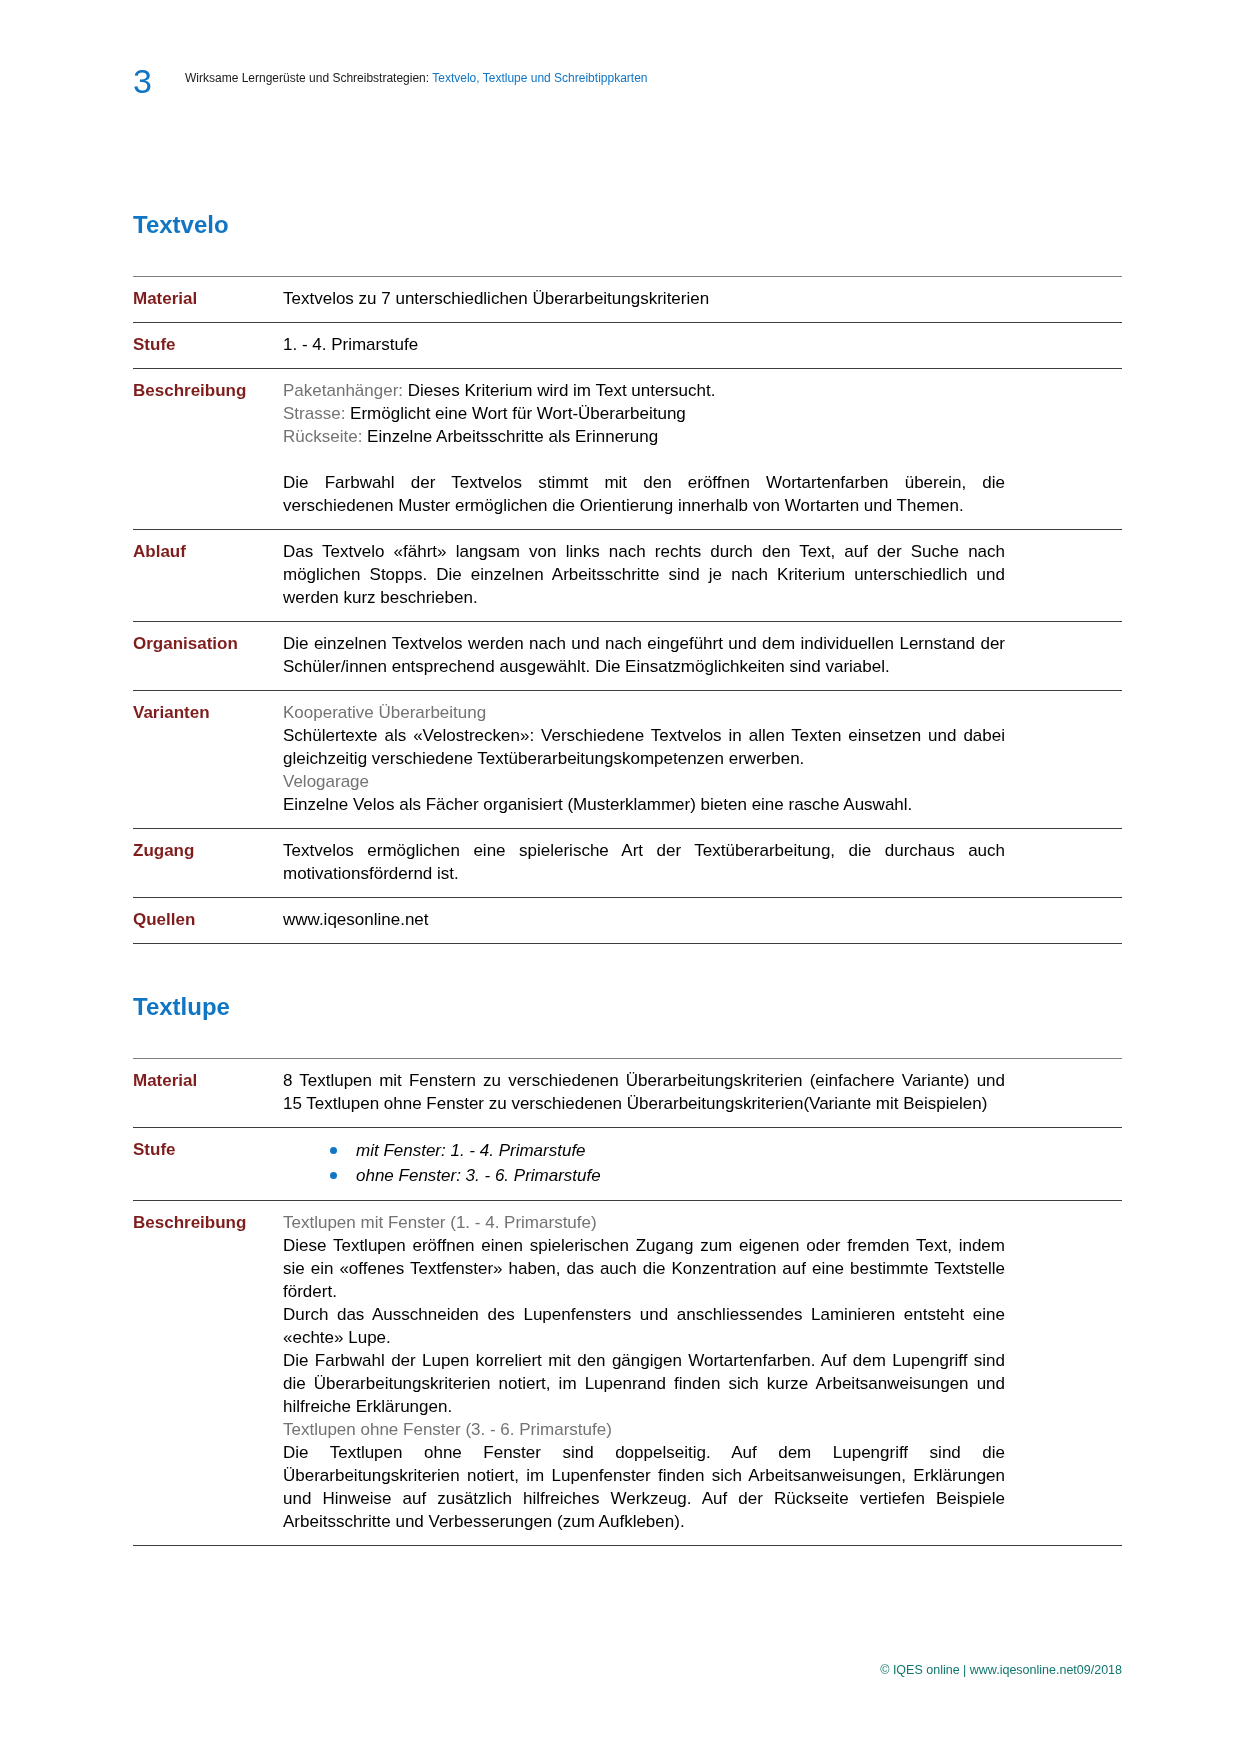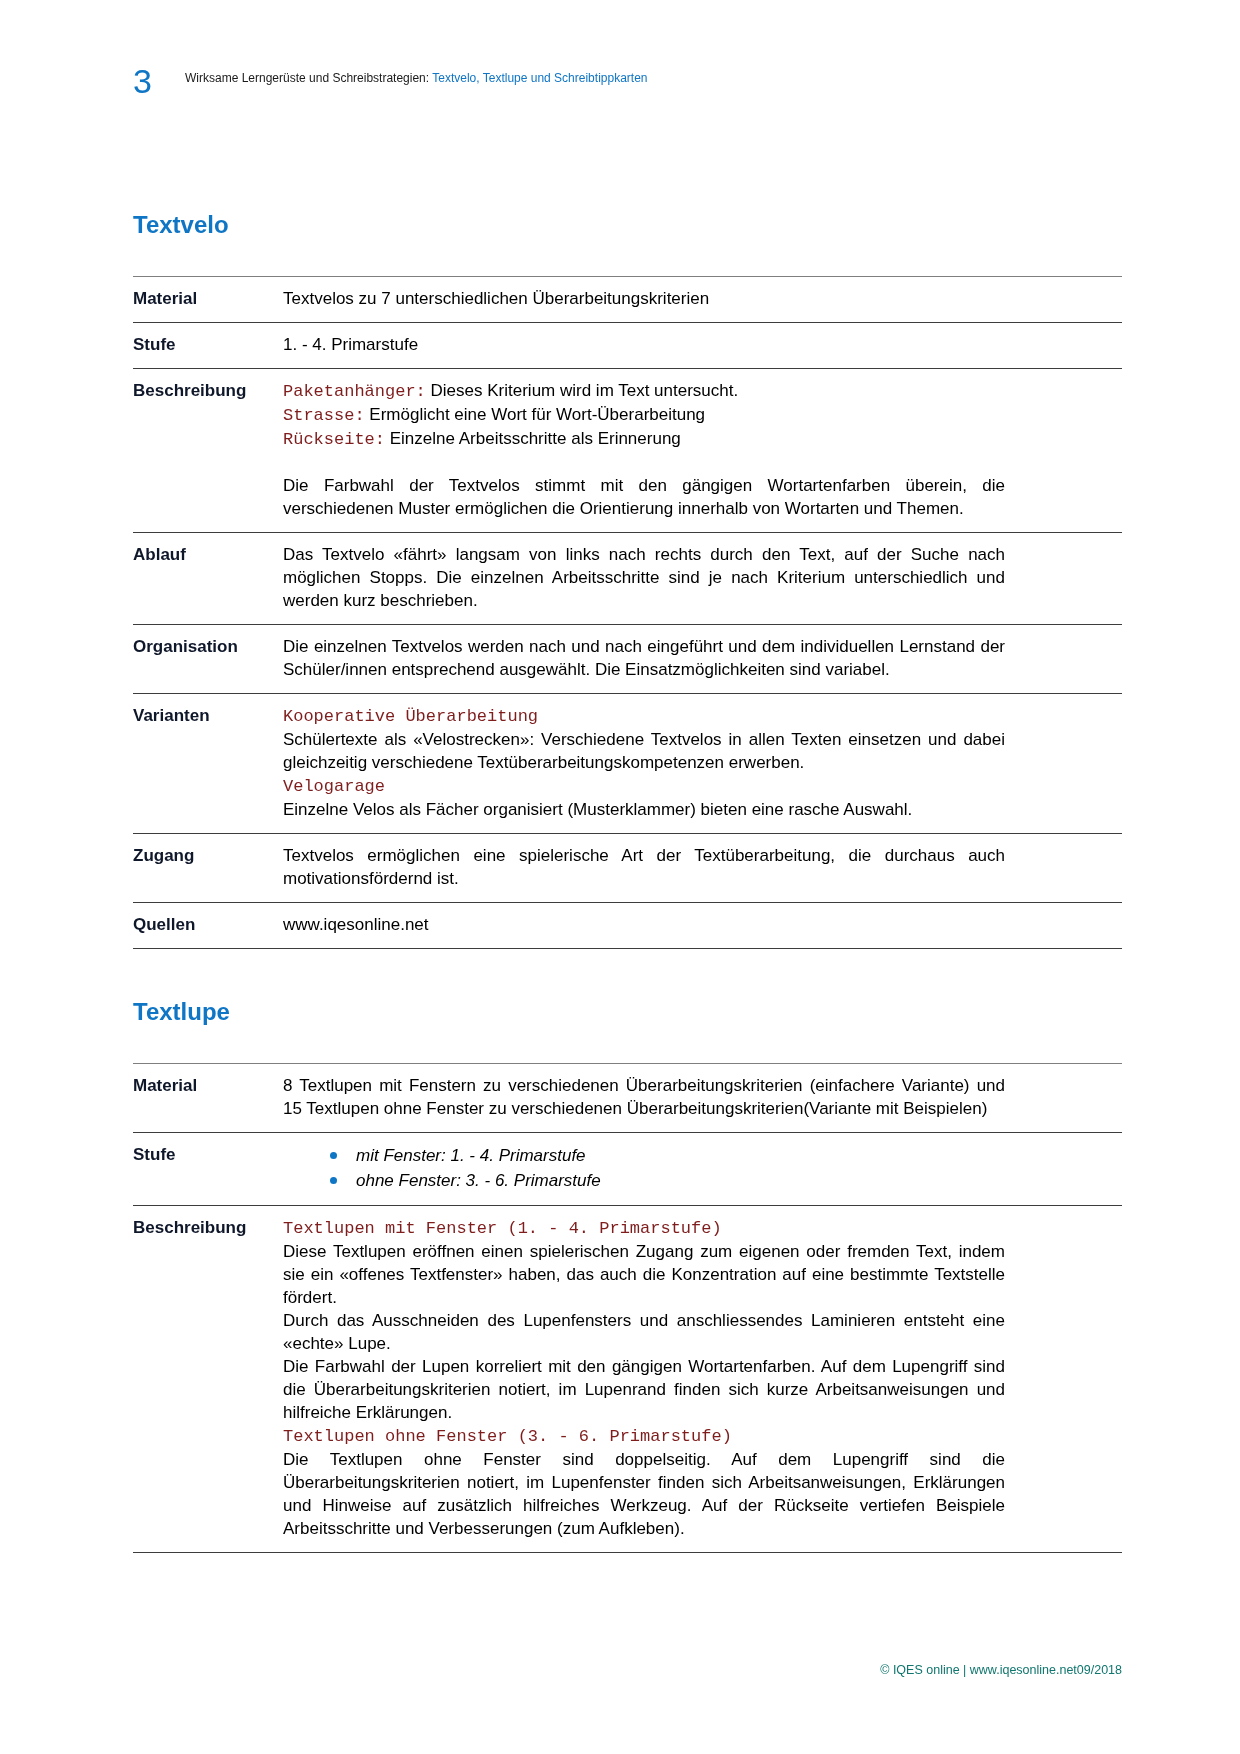--- a/index.html
+++ b/index.html
@@ -31,26 +31,26 @@
     margin:48px 0 36px 0;
     color:#0f75c5; font-size:24px; line-height:30px; font-weight:700;
   }
   section:first-child .section-title { margin-top:0; }
 
   
   .info-table { width:989px; border-top:1px solid #7f7f7f; }
   .info-row { display:flex; border-bottom:1.5px solid #3d3d3d; padding:10px 0 12px 0; }
   .cell-label {
     width:150px; flex:none;
-    color:#0f172a; font-weight:700; font-size:17px; line-height:23px;
+    color:#7f1d1d; font-weight:700; font-size:17px; line-height:23px;
   }
   .cell-content { width:722px; flex:none; font-size:17px; line-height:23px; }
   .cell-content p { margin:0; text-align:justify; hyphens:none; }
   .cell-content p.blank { height:23px; }
-  .seg-blue { color:#7f1d1d;font-family:Liberation Mono, monospace; }
+  .seg-blue { color:#737373; }
 
   
   ul.bullets { margin:0; padding:0; list-style:none;font-style:italic; }
   ul.bullets li { position:relative; padding-left:73px; line-height:25px; text-align:left; }
   ul.bullets li .dot {
     position:absolute; left:47px; top:9px;
     width:7px; height:7px; border-radius:50%;
     background:#0f75c5;
   }
 
@@ -87,21 +87,21 @@
                 <p><span class="">1. - 4. Primarstufe</span></p>
               </div>
             </div>
             <div class="info-row">
               <div class="cell-label">Beschreibung</div>
               <div class="cell-content">
                 <p><span class="seg-blue">Paketanhänger:</span><span class=""> Dieses Kriterium wird im Text untersucht.</span></p>
                 <p><span class="seg-blue">Strasse:</span><span class=""> Ermöglicht eine Wort für Wort-Überarbeitung</span></p>
                 <p><span class="seg-blue">Rückseite:</span><span class=""> Einzelne Arbeitsschritte als Erinnerung</span></p>
                 <p class="blank"></p>
-                <p><span class="">Die Farbwahl der Textvelos stimmt mit den gängigen Wortartenfarben überein, die verschiedenen Muster ermöglichen die Orientierung innerhalb von Wortarten und Themen.</span></p>
+                <p><span class="">Die Farbwahl der Textvelos stimmt mit den eröffnen Wortartenfarben überein, die verschiedenen Muster ermöglichen die Orientierung innerhalb von Wortarten und Themen.</span></p>
               </div>
             </div>
             <div class="info-row">
               <div class="cell-label">Ablauf</div>
               <div class="cell-content">
                 <p><span class="">Das Textvelo «fährt» langsam von links nach rechts durch den Text, auf der Suche nach möglichen Stopps. Die einzelnen Arbeitsschritte sind je nach Kriterium unterschiedlich und werden kurz beschrieben.</span></p>
               </div>
             </div>
             <div class="info-row">
               <div class="cell-label">Organisation</div>

